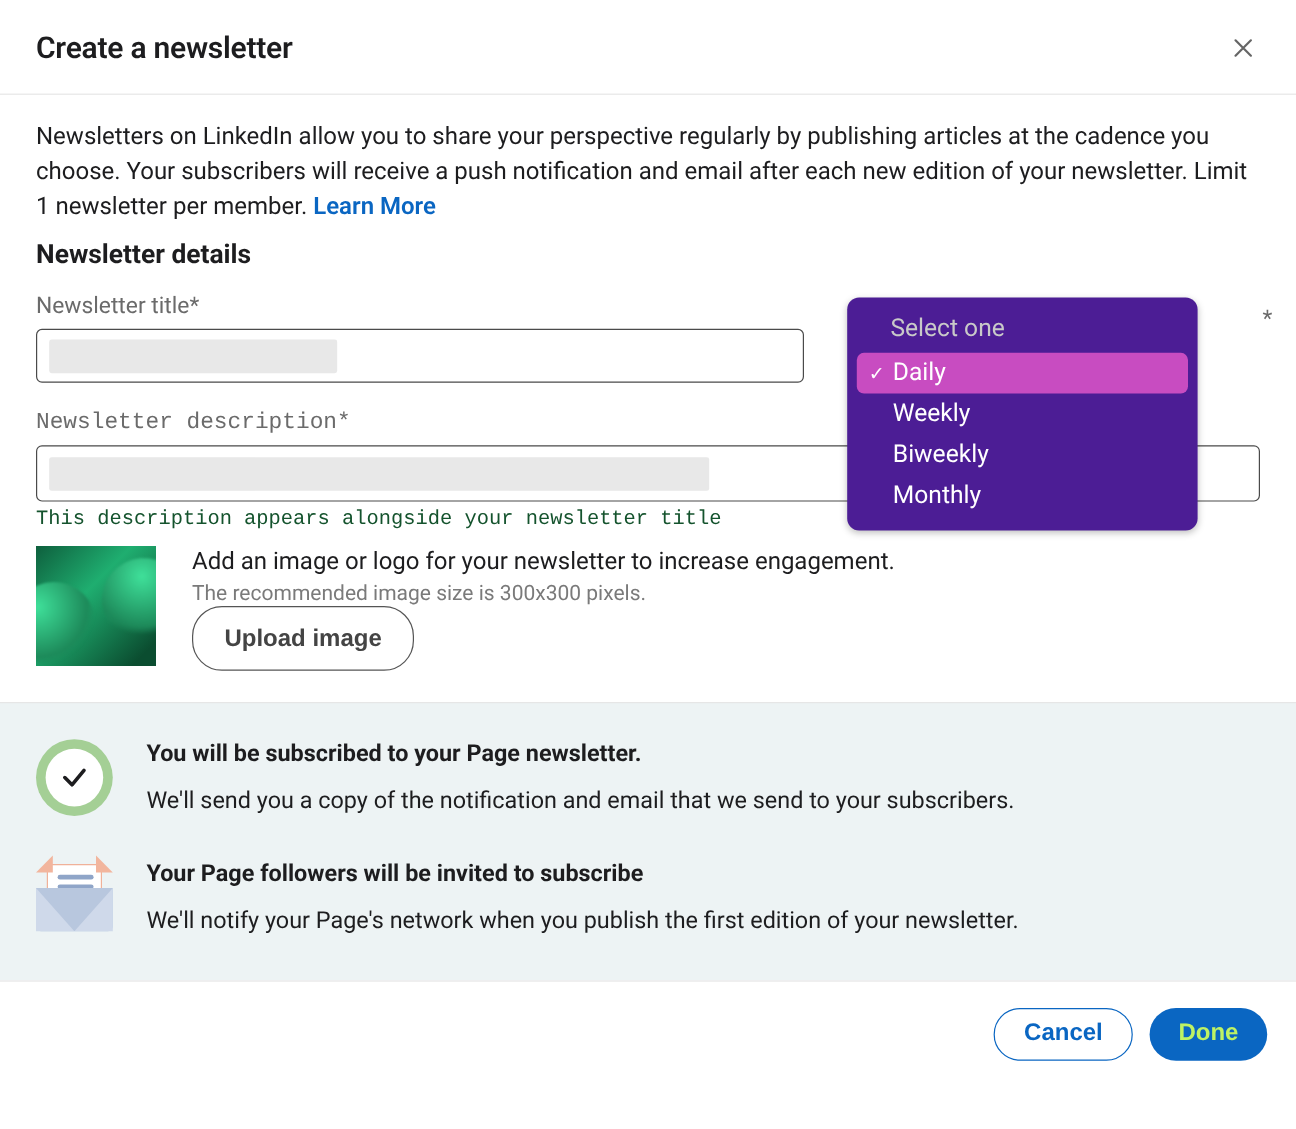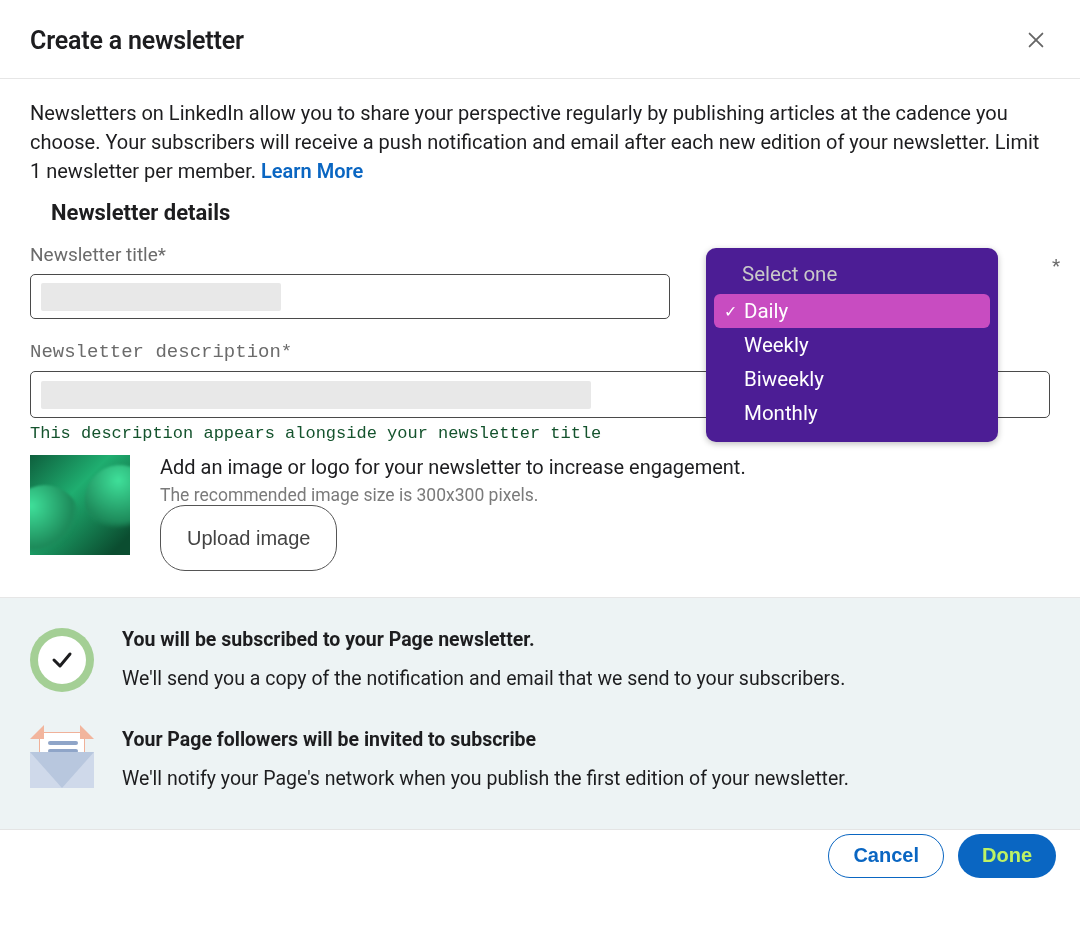--- a/index.html
+++ b/index.html
@@ -45,21 +45,20 @@
   .intro a {
     color: #0a66c2;
     font-weight: 600;
     text-decoration: none;
   }
 
   .section-heading {
     font-size: 22px;
     font-weight: 700;
     margin-bottom: 18px;
-    margin-left: 21px;
   }
 
   .field-label {
     font-size: 19px;
     color: #6b6b6b;
     margin-bottom: 8px;
   }
 
   .text-input {
     width: 640px;
@@ -126,27 +125,27 @@
     color: #1d1d1f;
     margin-bottom: 6px;
   }
   .upload-text .line2 {
     font-size: 17.5px;
     color: #7a7a7a;
   }
   .upload-btn {
     display: inline-flex;
     align-items: center;
-    height: 66px;
+    height: 54px;
     padding: 0 26px;
     border: 1px solid #555;
     border-radius: 25px;
     background: #fff;
     font-size: 20px;
-    font-weight: 400;
+    font-weight: 700;
     color: #444;
     cursor: pointer;
   }
 
   .info-panel {
     background: #edf3f4;
     padding: 30px 30px 30px 30px;
     border-top: 1px solid #e6e6e6;
   }
   .info-item {
@@ -217,21 +216,21 @@
   }
   .badge-inner{
     width: 48px; height: 48px; border-radius: 50%;
     background:#fff; display:flex;align-items:center;justify-content:center;
   }
   .badge-inner svg{width:24px;height:24px;}
 
   
   .modal-footer {
     border-top: 1px solid #e4e4e4;
-    padding: 4px 24px;
+    padding: 22px 24px;
     display: flex;
     justify-content: flex-end;
     gap: 14px;
     background: #fff;
   }
   .btn {
     height: 44px;
     padding: 0 24px;
     border-radius: 22px;
     font-size: 20px;

